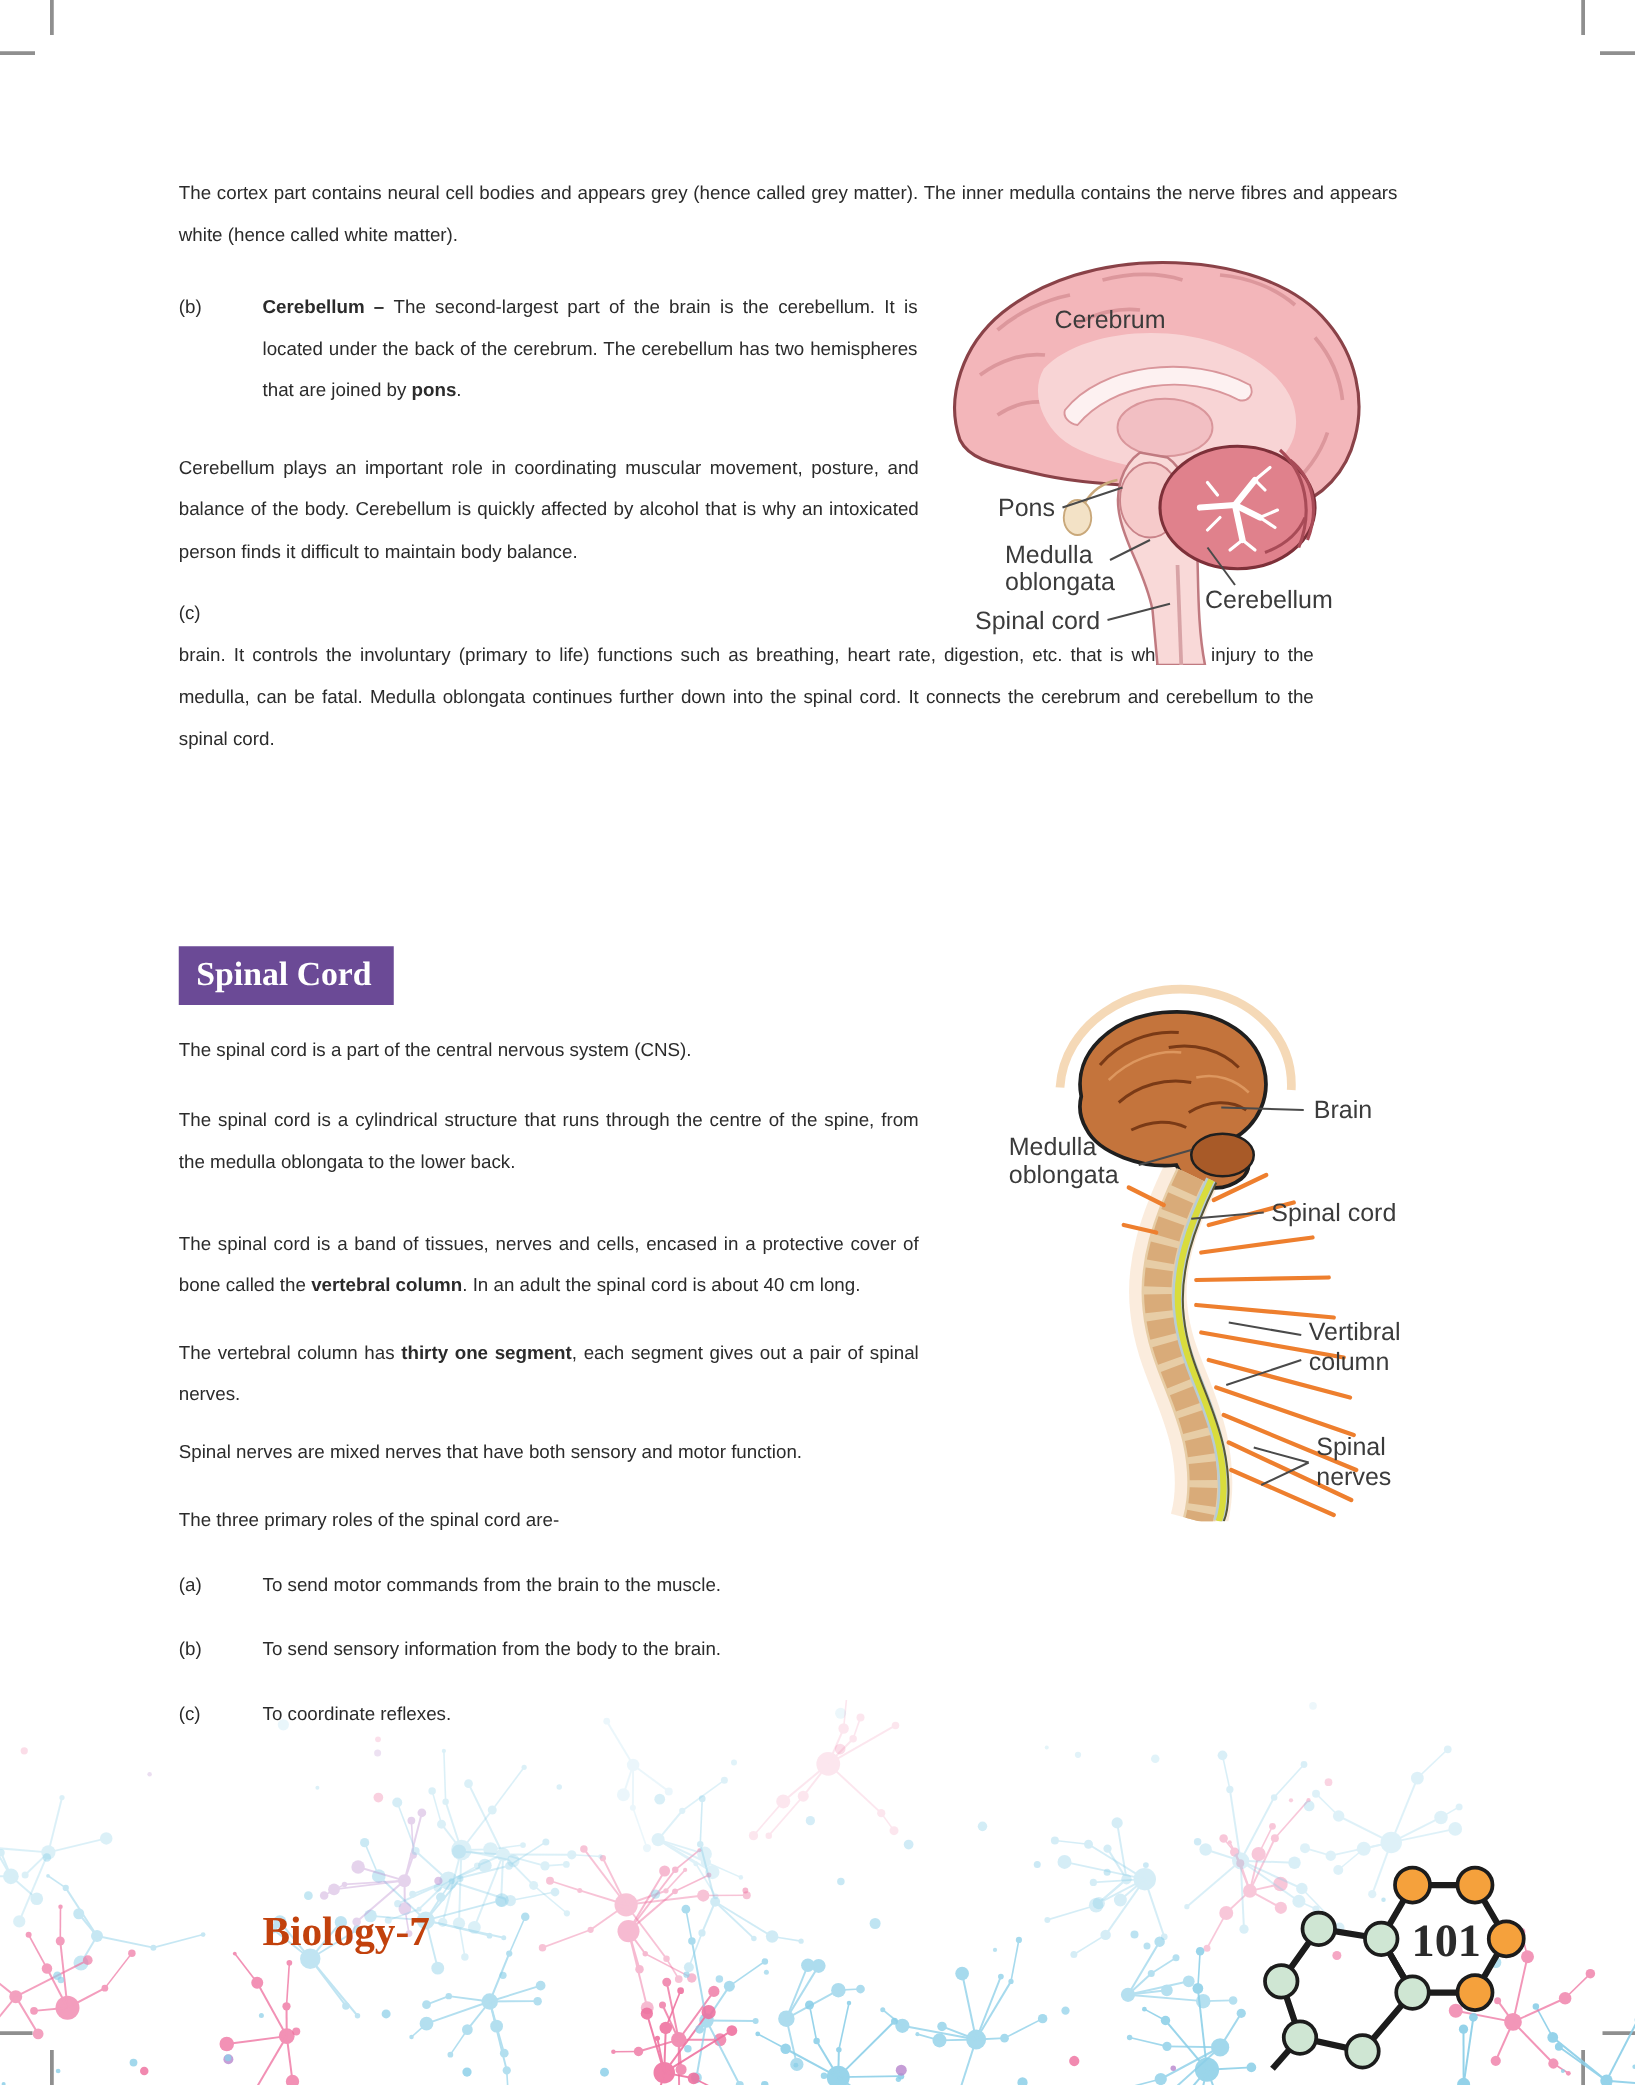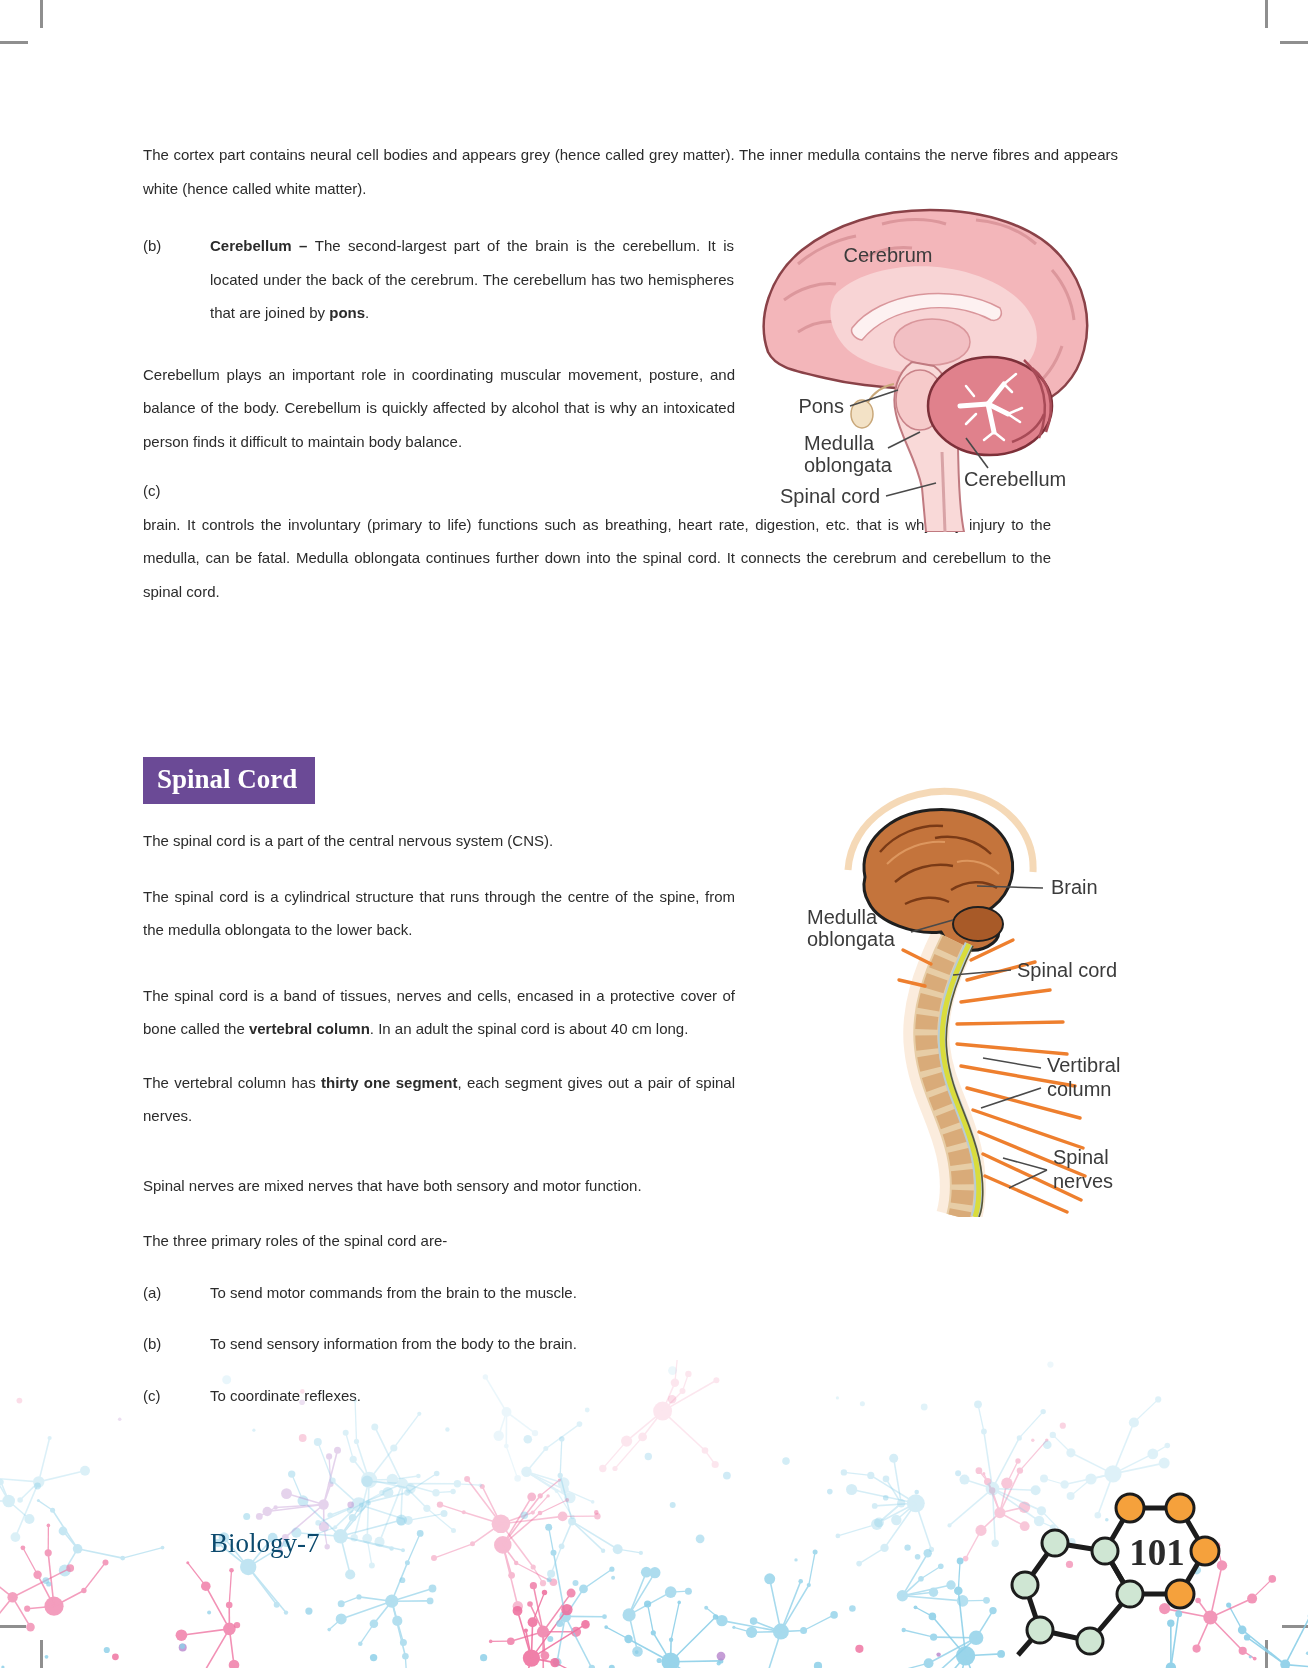--- a/index.html
+++ b/index.html
@@ -22,21 +22,21 @@
   .body-b { width:524px; }
   .c-rest { width:908px; }
   .heading-box {
     display:inline-block; background:#6b4a96; color:#ffffff;
     font-family:"Liberation Serif", serif; font-weight:700; font-size:27px;
     line-height:1; padding:9px 18px 11px 14px;
   }
   .roles .item { margin-top:18px; }
   .footer-book {
     position:absolute; left:210px; top:1528px; z-index:5;
-    font-family:"Liberation Serif", serif; font-weight:400; font-size:27px; color:#0c4a6e;
+    font-family:"Liberation Serif", serif; font-weight:700; font-size:33px; color:#c2410c;
   }
   .diagram { position:absolute; }
   .dg-label { font-family:"Liberation Sans", sans-serif; font-size:20px; fill:#3b3b3b; }
   .ptr { stroke:#4a4a4a; stroke-width:1.6; fill:none; }
   #pattern { position:absolute; left:0; top:1360px; z-index:1; }
   #badge { position:absolute; left:1005px; top:1455px; z-index:6; }
 </style>
 </head>
 <body>
 
@@ -890,21 +890,21 @@
     <p class="t just c-rest">brain. It controls the involuntary (primary to life) functions such as breathing, heart rate, digestion, etc. that is why any injury to the medulla, can be fatal. Medulla oblongata continues further down into the spinal cord. It connects the cerebrum and cerebellum to the spinal cord.</p>
   </div>
 
   <div class="content lower">
     <span class="heading-box">Spinal Cord</span>
 
     <p class="t just narrow" style="margin-top:20px">The spinal cord is a part of the central nervous system (CNS).</p>
     <p class="t just narrow" style="margin-top:22px">The spinal cord is a cylindrical structure that runs through the centre of the spine, from the medulla oblongata to the lower back.</p>
     <p class="t just narrow" style="margin-top:32px"><span>The spinal cord is a band of tissues, nerves and cells, encased in a protective cover of bone called the </span><b>vertebral column</b><span>. In an adult the spinal cord is about 40 cm long.</span></p>
     <p class="t just narrow" style="margin-top:20px"><span>The vertebral column has </span><b>thirty one segment</b><span>, each segment gives out a pair of spinal nerves.</span></p>
-    <p class="t narrow" style="margin-top:36px">Spinal nerves are mixed nerves that have both sensory and motor function.</p>
+    <p class="t narrow" style="margin-top:12px">Spinal nerves are mixed nerves that have both sensory and motor function.</p>
 
     <p class="t" style="margin-top:22px">The three primary roles of the spinal cord are-</p>
     <div class="roles">
       <div class="item t">
         <span class="lbl">(a)</span>
         <div>To send motor commands from the brain to the muscle.</div>
       </div>
       <div class="item t">
         <span class="lbl">(b)</span>
         <div>To send sensory information from the body to the brain.</div>

